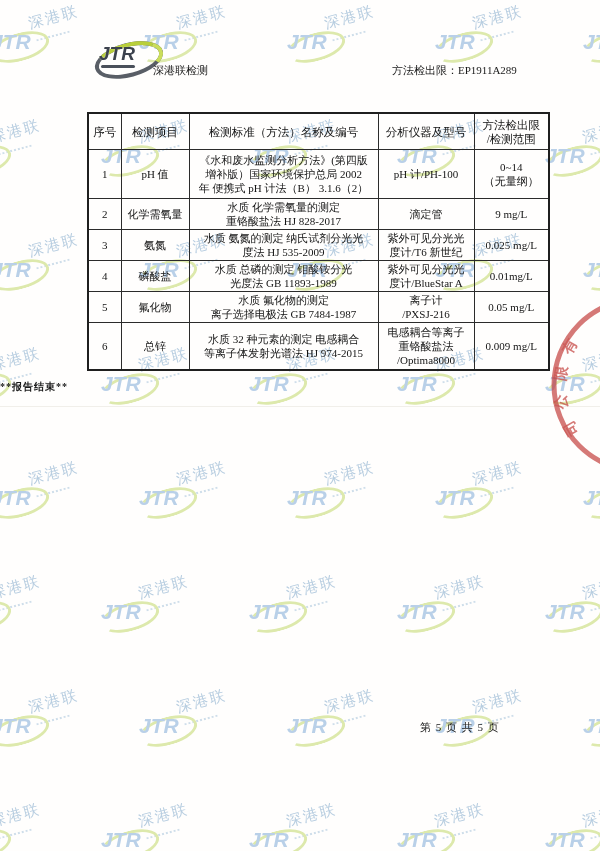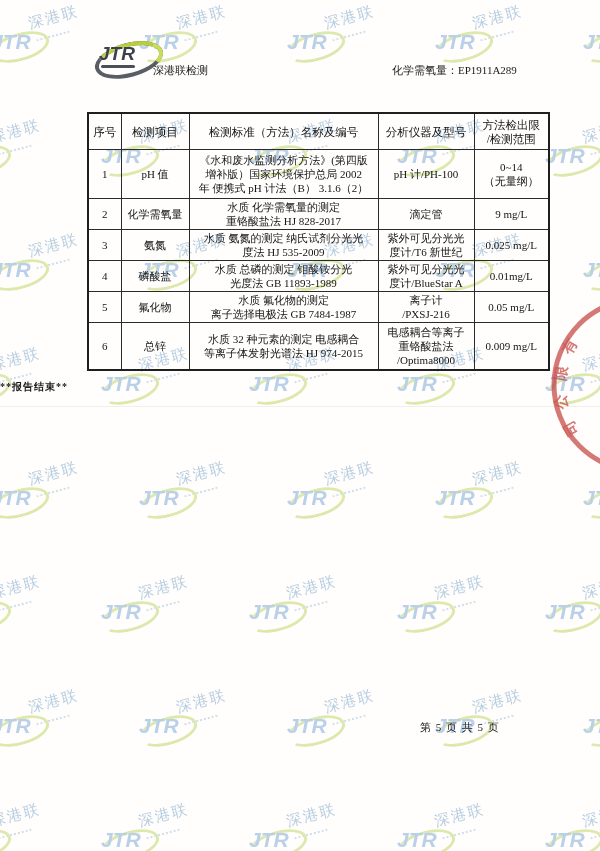--- a/index.html
+++ b/index.html
@@ -404,21 +404,21 @@
 
   <div class="fold-line" style="top:406px"></div>
 
   <div class="hdr-logo">
     <div class="hdr-ring"></div>
     <div class="hdr-ring-accent"></div>
     <div class="hdr-jtr">JTR</div>
     <div class="hdr-bar"></div>
   </div>
   <div class="hdr-caption">深港联检测</div>
-  <div class="report-no">化学需氧量：EP1911A289</div>
+  <div class="report-no">方法检出限：EP1911A289</div>
 
 
   <table class="results">
     <colgroup>
       <col style="width:33px">
         <col style="width:68px">
         <col style="width:189px">
       <col style="width:96px">
         <col style="width:75px">
     </colgroup>

